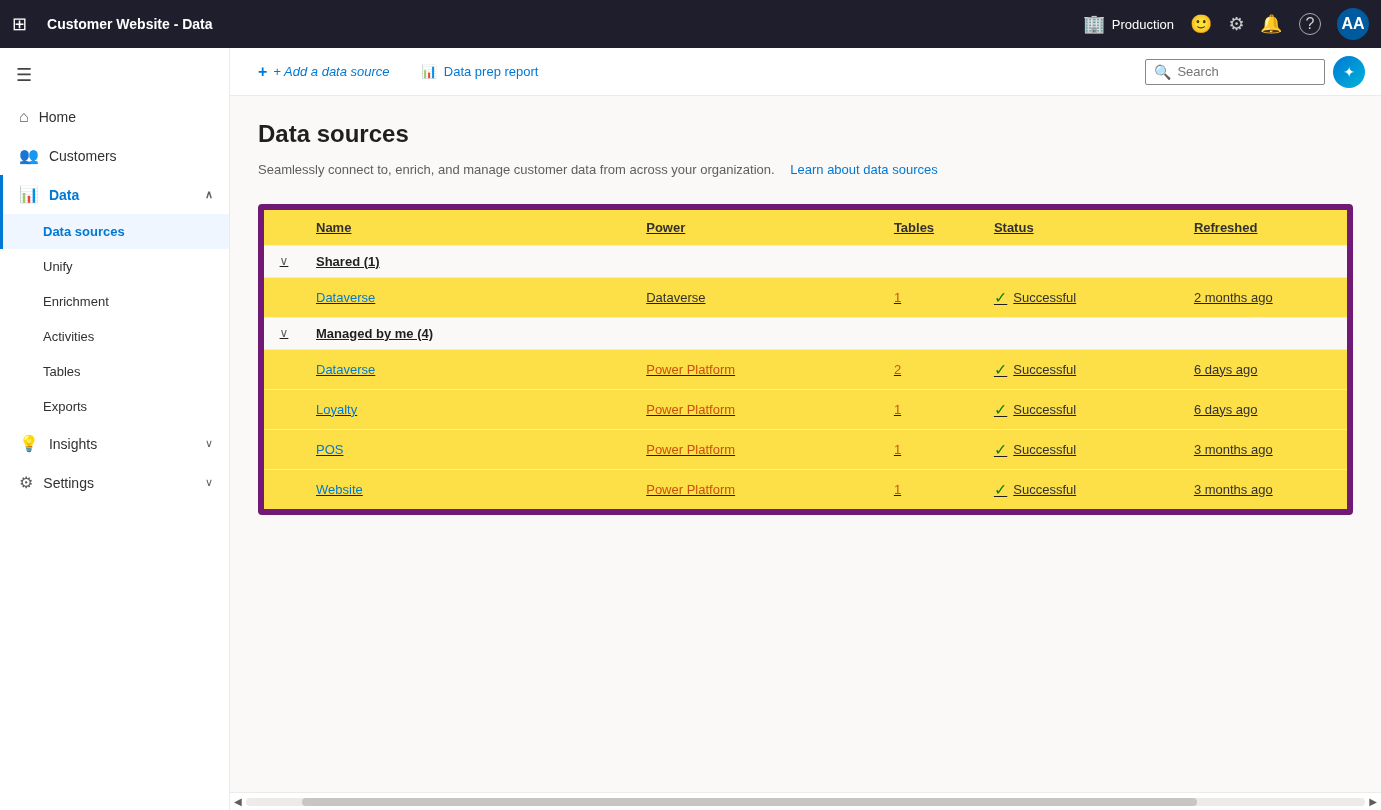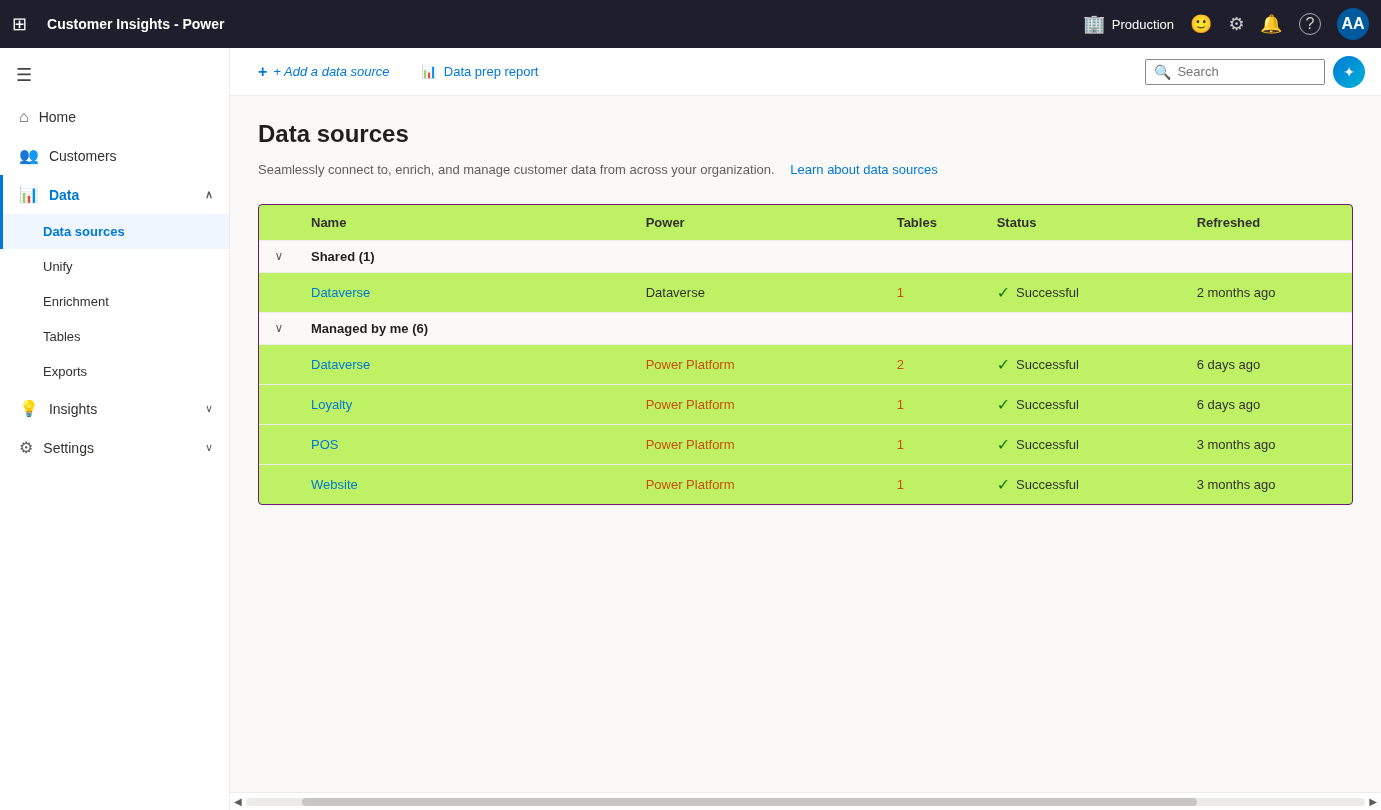--- a/index.html
+++ b/index.html
@@ -117,24 +117,25 @@
       background: #faf9f8;
       overflow-y: auto;
       padding: 24px 28px;
     }
     .page-title { font-size: 24px; font-weight: 600; color: #201f1e; margin-bottom: 12px; }
     .page-desc { font-size: 13px; color: #605e5c; margin-bottom: 24px; line-height: 1.5; }
     .page-desc a { color: #0078d4; text-decoration: none; margin-left: 12px; }
 
     
     .data-table {
-      background: #bef264;
-      border: 1px solid #701a75;
+      background: #fde047;
+      border: 6px solid #701a75;
       border-radius: 4px;
       width: 100%;
+      text-decoration: underline;
     }
     .table-header {
       display: grid;
       grid-template-columns: 40px 2fr 1.5fr 100px 200px 1fr;
       border-bottom: 1px solid #edebe9;
       padding: 10px 0;
     }
     .table-header-cell {
       font-size: 13px; font-weight: 600; color: #323130;
       padding: 0 12px;
@@ -189,21 +190,21 @@
       position: absolute; left: 5%; width: 80%; height: 100%;
       background: #c8c6c4; border-radius: 4px;
     }
     .scroll-arrow { font-size: 10px; color: #605e5c; cursor: pointer; }
   </style>
 </head>
 <body>
 
 <div class="topbar">
   <span class="topbar-grid-icon">⊞</span>
-  <span class="topbar-title">Customer Insights - Power</span>
+  <span class="topbar-title">Customer Website - Data</span>
   <div class="topbar-right">
     <div class="topbar-env">
       <span style="font-size:18px;">🏢</span>
       <span>Production</span>
     </div>
     <span class="topbar-icon">🙂</span>
     <span class="topbar-icon">⚙</span>
     <span class="topbar-icon">🔔</span>
     <span class="topbar-icon" style="font-size:16px; border:1px solid #aaa; border-radius:50%; width:22px; height:22px; display:inline-flex; align-items:center; justify-content:center;">?</span>
     <div class="topbar-avatar">AA</div>
@@ -232,20 +233,23 @@
     </div>
 
     <div class="sidebar-item sub active">
       <span>Data sources</span>
     </div>
     <div class="sidebar-item sub">
       <span>Unify</span>
     </div>
     <div class="sidebar-item sub">
       <span>Enrichment</span>
+    </div>
+    <div class="sidebar-item sub">
+      <span>Activities</span>
     </div>
     <div class="sidebar-item sub">
       <span>Tables</span>
     </div>
     <div class="sidebar-item sub">
       <span>Exports</span>
     </div>
 
     <div class="sidebar-item">
       <span class="sidebar-icon">💡</span>
@@ -317,21 +321,21 @@
               <span>Successful</span>
             </div>
           </div>
           <div class="data-cell">2 months ago</div>
         </div>
 
         <div class="group-row">
           <div class="chevron-cell">
             <span class="expand-icon">∨</span>
           </div>
-          <div class="group-label">Managed by me (6)</div>
+          <div class="group-label">Managed by me (4)</div>
         </div>
 
         <div class="data-row">
           <div class="data-cell"></div>
           <div class="data-cell link">Dataverse</div>
           <div class="data-cell orange">Power Platform</div>
           <div class="data-cell number">2</div>
           <div class="data-cell">
             <div class="status-cell">
               <span class="status-icon">✓</span>

